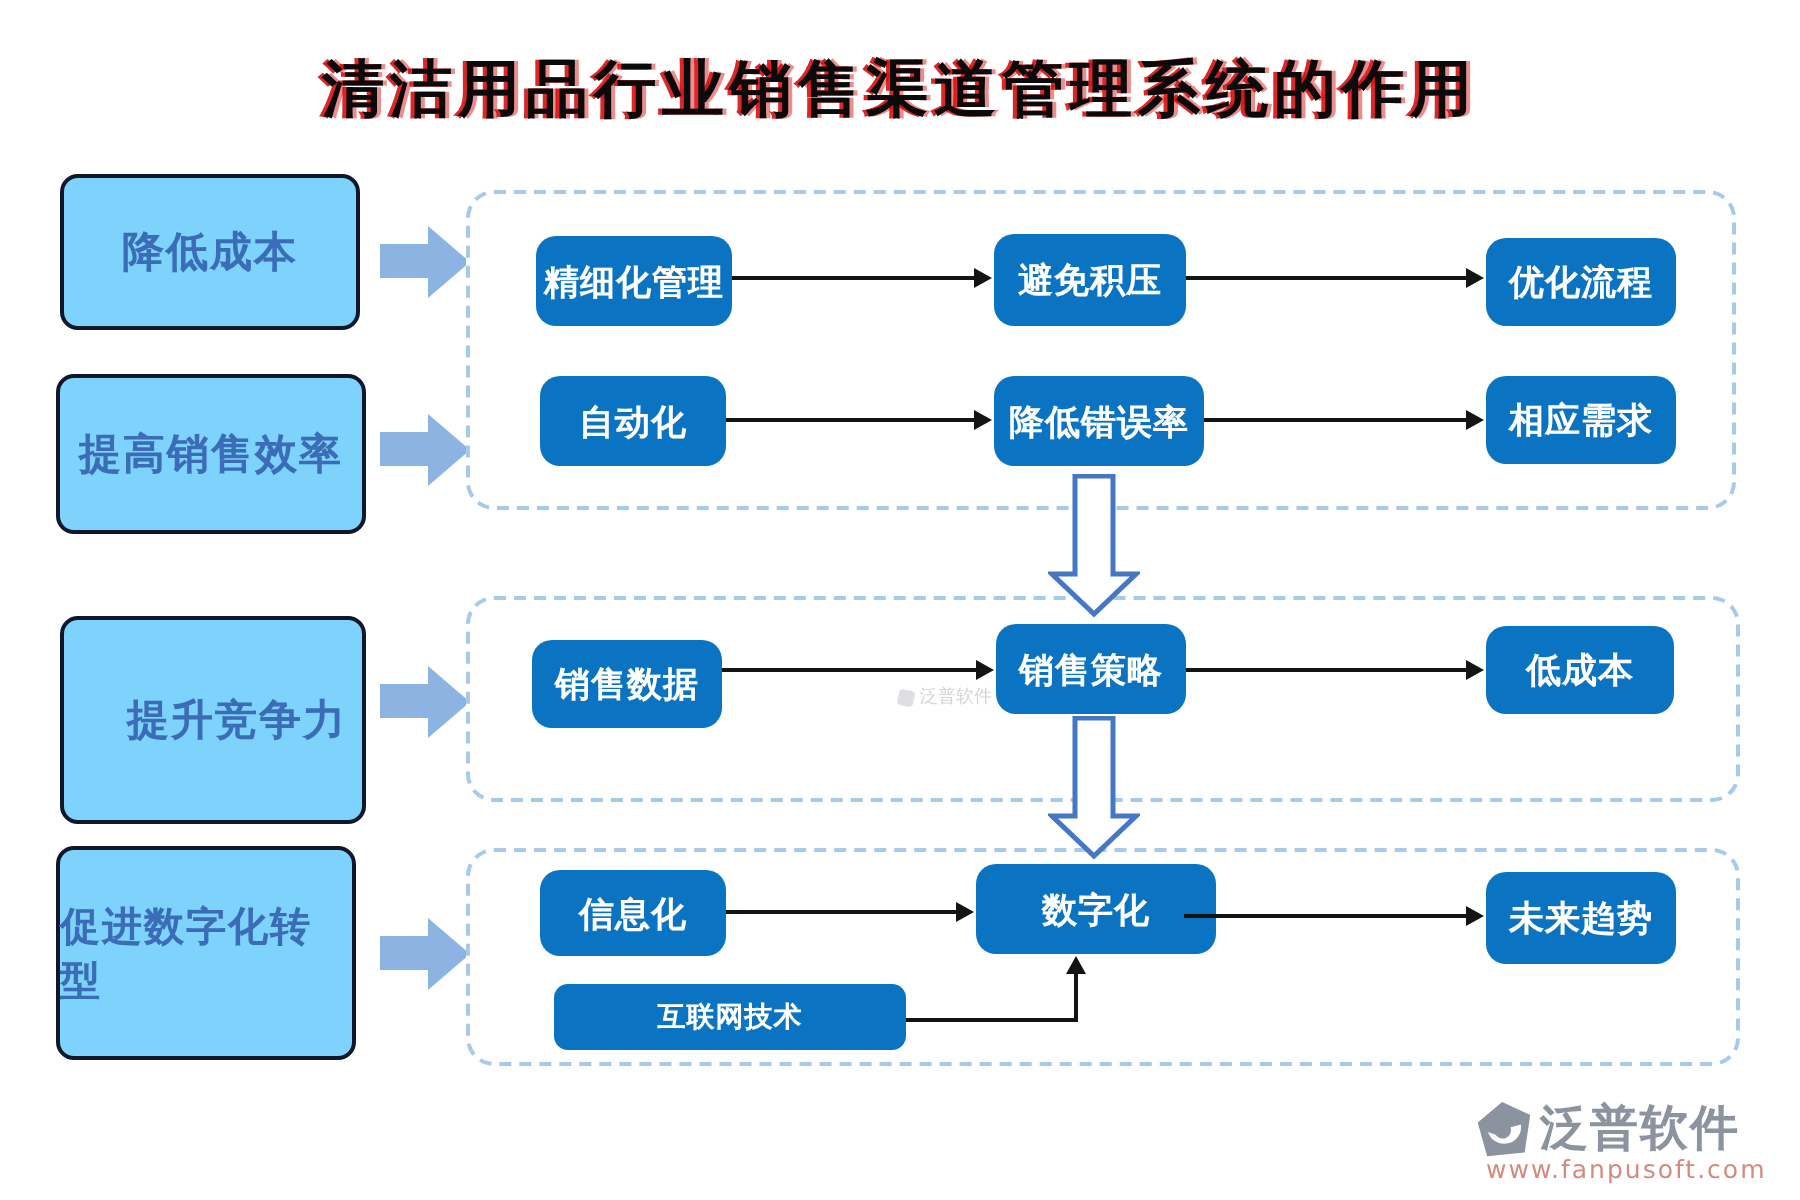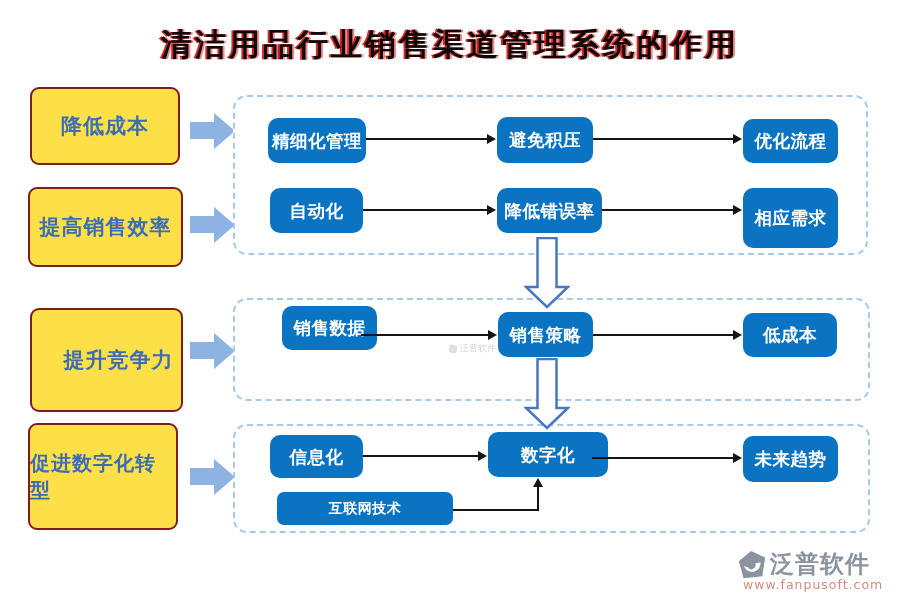--- a/index.html
+++ b/index.html
@@ -8,21 +8,21 @@
     font-family:"DejaVu Sans",sans-serif;
   }
   
   .title{
     position:absolute;left:0;top:24px;width:900px;text-align:center;
     font-size:31px;font-weight:bold;letter-spacing:3px;color:#0a0a0a;
     text-shadow:-2px 0 0 rgba(216,0,0,.85), 2px 0 0 rgba(216,0,0,.45);
   }
   
   .side-box{
-    position:absolute;background:#fde047;border:2px solid #7f1d1d;border-radius:9px;
+    position:absolute;background:#7dd3fc;border:2px solid #0f172a;border-radius:9px;
     display:flex;align-items:center;justify-content:center;
     color:#3b6cb8;font-weight:bold;font-size:21px;letter-spacing:1px;
     box-sizing:border-box;
   }
   
   .barrow{position:absolute;width:24px;height:17px;background:#8db3e2;}
   .barrow::after{
     content:"";position:absolute;left:24px;top:-9.5px;width:0;height:0;
     border-left:21px solid #8db3e2;border-top:18px solid transparent;border-bottom:18px solid transparent;
   }
@@ -89,29 +89,29 @@
   <div class="panel" style="left:233px;top:424px;width:637px;height:109px;"></div>
 
   <div class="node" style="left:268px;top:118px;width:98px;height:45px;">精细化管理</div>
   <div class="node" style="left:497px;top:117px;width:96px;height:46px;">避免积压</div>
   <div class="node" style="left:743px;top:119px;width:95px;height:44px;text-align:center;">优化流程</div>
   <div class="conn" style="left:366px;top:138px;width:121px;"></div>
   <div class="conn" style="left:593px;top:138px;width:140px;"></div>
 
   <div class="node" style="left:497px;top:188px;width:105px;height:45px;">降低错误率</div>
   <div class="node" style="left:270px;top:188px;width:93px;height:45px;">自动化</div>
-  <div class="node" style="left:743px;top:188px;width:95px;height:60px;">相应需求</div>
+  <div class="node" style="left:743px;top:188px;width:95px;height:44px;">相应需求</div>
   <div class="conn" style="left:363px;top:209px;width:124px;"></div>
   <div class="conn" style="left:602px;top:209px;width:131px;"></div>
 
   <svg class="hollow-arrow" style="left:524px;top:237px;" width="46" height="72" viewBox="0 0 46 72">
     <polygon points="13.5,1 32.5,1 32.5,50 44,50 23,70 2,50 13.5,50" fill="#ffffff" stroke="#4677c4" stroke-width="2.5"></polygon>
   </svg>
 
-  <div class="node" style="left:266px;top:306px;width:95px;height:44px;margin-left:16px;">销售数据</div>
+  <div class="node" style="left:266px;top:320px;width:95px;height:44px;">销售数据</div>
   <div class="node" style="left:498px;top:312px;width:95px;height:45px;">销售策略</div>
   <div class="node" style="left:743px;top:313px;width:94px;height:44px;">低成本</div>
   <div class="conn" style="left:361px;top:334px;width:127px;"></div>
   <div class="conn" style="left:593px;top:334px;width:140px;"></div>
 
   <div class="watermark">
     <span class="wm-ic"></span>
     <span>泛普软件</span>
   </div>
 

